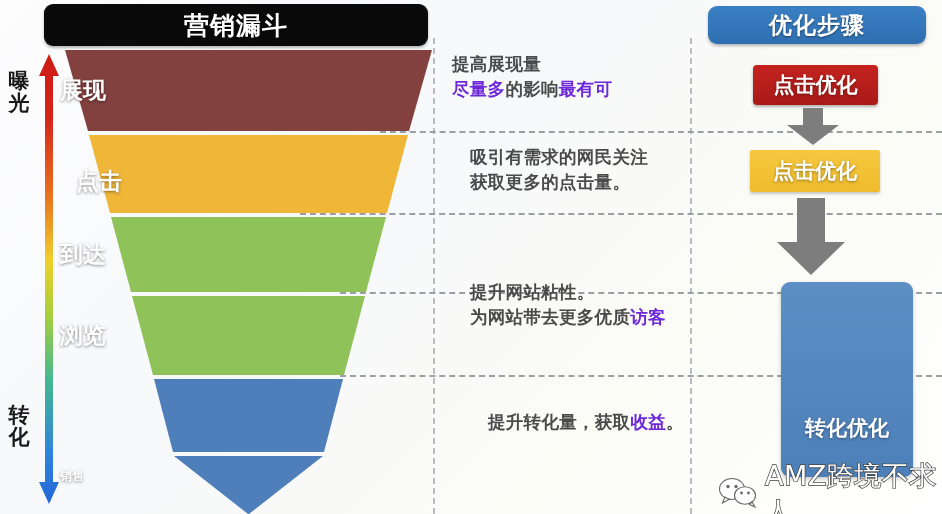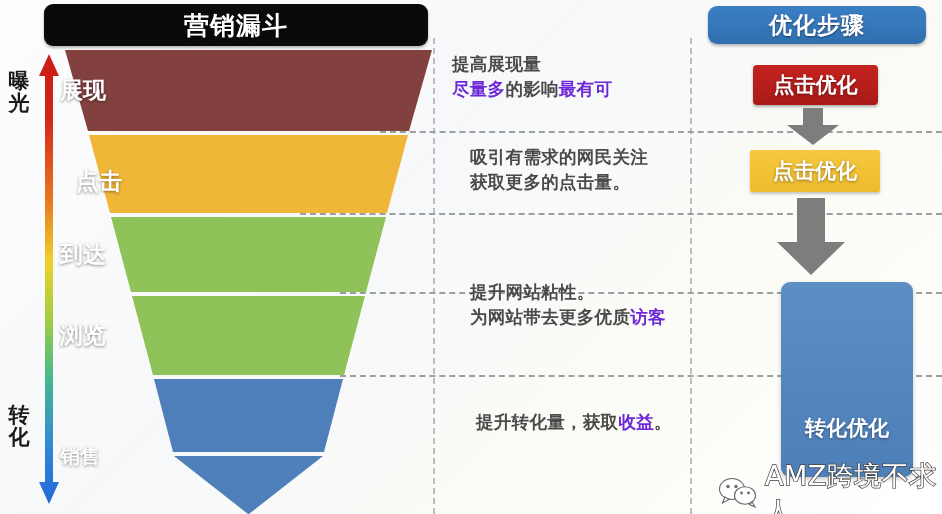--- a/index.html
+++ b/index.html
@@ -133,38 +133,38 @@
     </div>
     <div class="seg" style="left:16px;top:87px;width:375px;height:92px;">
       <span>点击</span>
     </div>
     <div class="seg" style="left:0;top:169px;width:375px;height:75px;">
       <span>到达</span>
     </div>
     <div class="seg" style="left:0;top:248px;width:375px;height:79px;">
       <span>浏览</span>
     </div>
-    <div class="seg" style="left:0;top:388px;width:375px;height:40px;font-size:20px;">
+    <div class="seg" style="left:0;top:408px;width:375px;height:40px;font-size:12px;">
       <span>销售</span>
     </div>
   </div>
 
   <div class="goaltxt" id="goal-0" style="left:452px;top:52px;font-family:Liberation Serif, serif;">
       <div><span>提高展现量</span></div>
       <div><em>尽量多</em><span>的影响</span><em>最有可</em></div>
     </div>
   <div class="goaltxt" id="goal-1" style="left:470px;top:145px;">
       <div><span>吸引有需求的网民关注</span></div>
       <div><span>获取更多的点击量。</span></div>
     </div>
   <div class="goaltxt" id="goal-2" style="left:470px;top:280px;">
       <div><span>提升网站粘性。</span></div>
       <div><span>为网站带去更多优质</span><em>访客</em></div>
     </div>
-  <div class="goaltxt" id="goal-3" style="left:476px;top:410px;">
+  <div class="goaltxt" id="goal-3" style="left:488px;top:410px;">
       <div><span>提升转化量，获取</span><em>收益</em><span>。</span></div>
     </div>
 
   <div class="stepbox" id="step-red">
     <span>点击优化</span>
   </div>
 
   <div class="dnarrow" style="left:785px;top:108px;">
     <svg width="56" height="38" viewBox="0 0 56 38">
       <polygon points="18,0 38,0 38,17 54,17 28,37 2,17 18,17" fill="#7d7d7d"></polygon>

